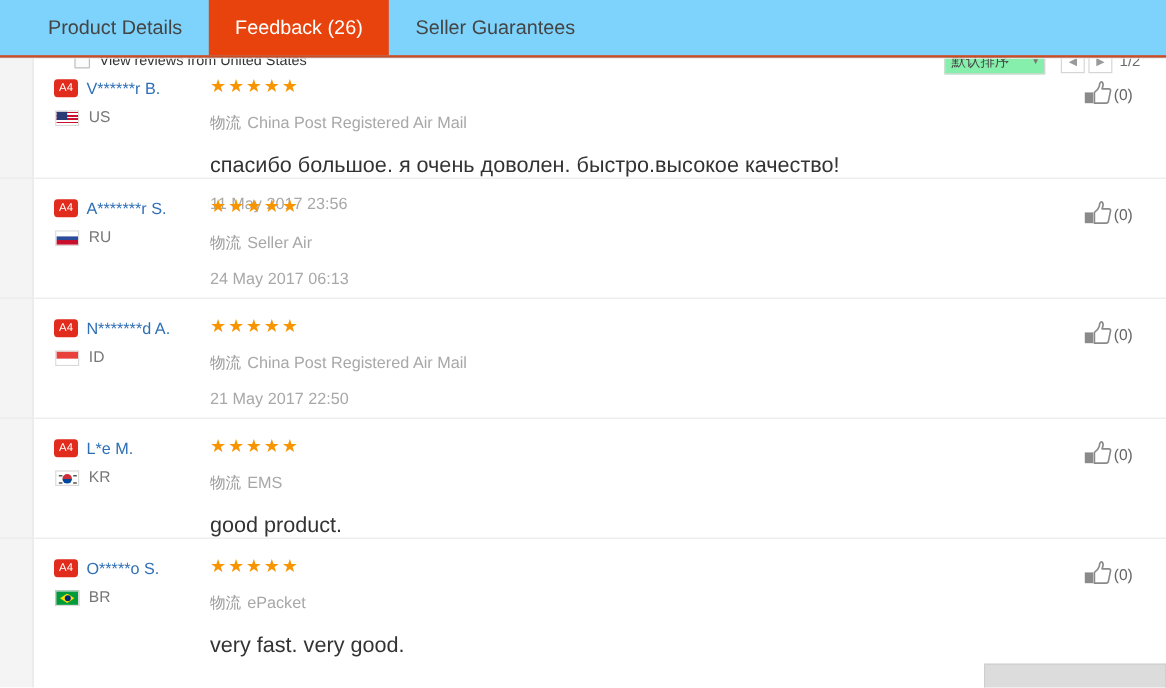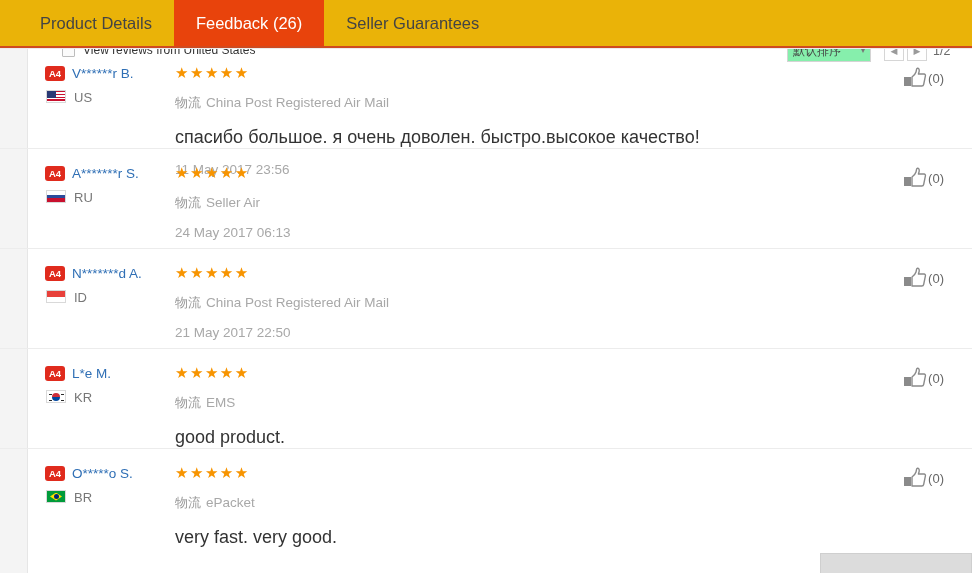--- a/index.html
+++ b/index.html
@@ -110,21 +110,21 @@
     margin-left: 3px;
   }
 
   
   .tabbar {
     position: absolute;
     left: 0;
     top: 0;
     width: 972px;
     height: 48px;
-    background: #eab308;
+    background: #7dd3fc;
     border-bottom: 2px solid #cf4a20;
     box-sizing: border-box;
     z-index: 5;
     display: flex;
     align-items: stretch;
     padding-left: 18px;
   }
   .tab {
     display: flex;
     align-items: center;
@@ -172,35 +172,35 @@
     align-items: center;
     gap: 7px;
   }
   .badge-a4 {
     width: 20px;
     height: 15px;
     background: #e02b1d;
     color: #ffffff;
     border-radius: 3px;
     font-size: 9.5px;
-    font-weight: bold;
+    font-weight: normal;
     display: flex;
     align-items: center;
     justify-content: center;
     line-height: 1;
     flex: none;
   }
   .reviewer-name {
     font-size: 13.5px;
     color: #2f6fb5;
     white-space: nowrap;
   }
   .reviewer-bottom {
     display: flex;
-    align-items: flex-start;
+    align-items: flex-end;
     gap: 8px;
     margin-top: 9px;
     padding-left: 1px;
   }
   .flag {
     width: 20px;
     height: 13px;
     border: 1px solid #d9d9d9;
     box-sizing: border-box;
     flex: none;

